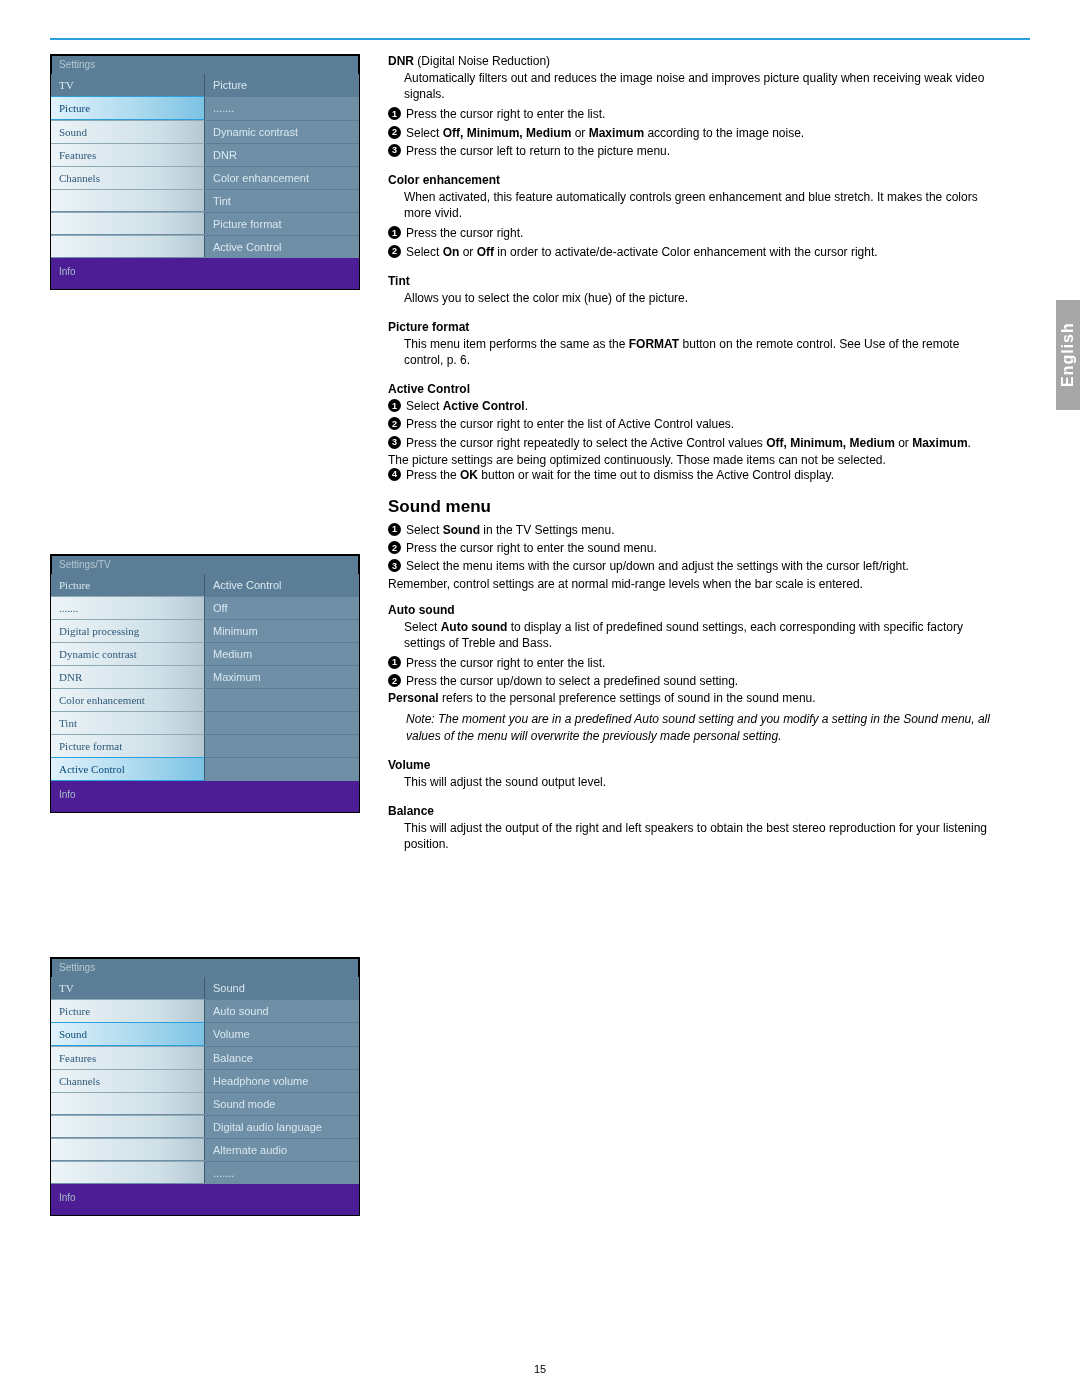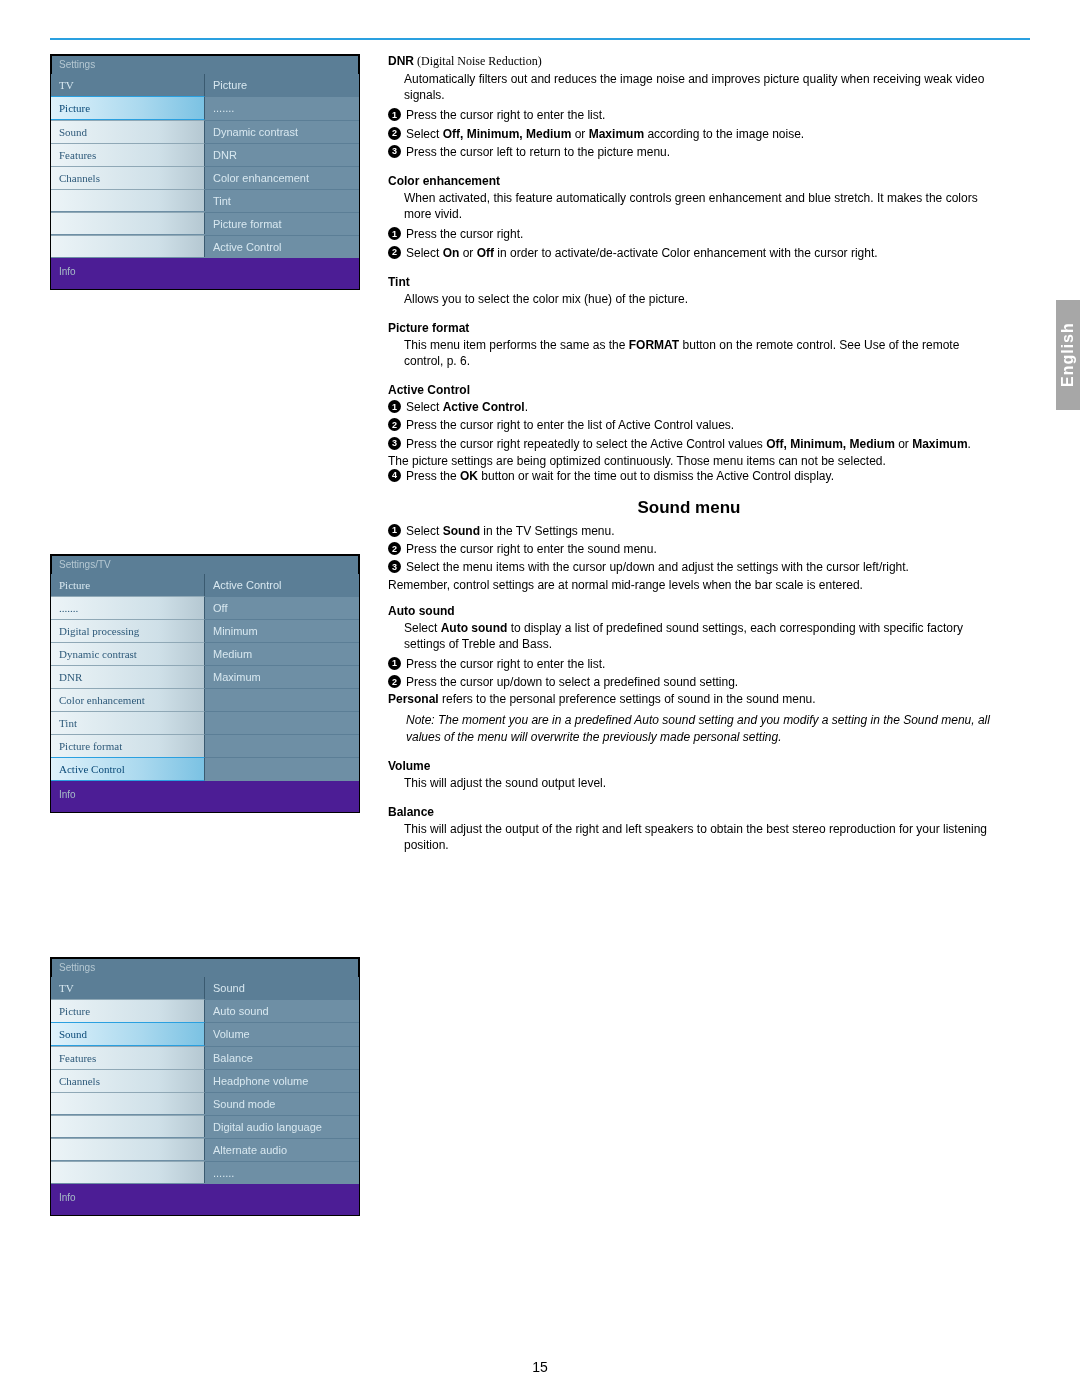--- a/index.html
+++ b/index.html
@@ -23,26 +23,26 @@
   .tv-menu .blank .col-l { height: 22px; }
   .tv-menu .col-l, .tv-menu .col-r { min-height: 22px; line-height: 14px; }
 
   .right-col .feature { margin-bottom: 14px; }
   .right-col .feature .title { font-weight: bold; font-size: 12px; margin-bottom: 2px; }
   .right-col .feature .desc { margin-left: 16px; margin-bottom: 4px; font-size: 12px; line-height: 1.35; }
   .right-col .steps { margin-left: 0; }
   .right-col .step { display: flex; align-items: flex-start; margin-bottom: 2px; font-size: 12px; line-height: 1.35; }
   .right-col .step .bullet-num { background: #000; color: #fff; border-radius: 50%; width: 13px; height: 13px; display: inline-flex; align-items: center; justify-content: center; font-size: 9px; font-weight: bold; margin-right: 5px; flex: 0 0 13px; margin-top: 1px; }
   .right-col .step .step-text { flex: 1; }
-  .right-col h2.section { font-weight: bold; font-size: 17px; margin: 14px 0 5px 0; text-align: center; }
+  .right-col h2.section { font-weight: bold; font-size: 17px; margin: 14px 0 5px 0; }
   .note { font-style: italic; font-size: 12px; margin: 6px 0 4px 18px; line-height: 1.35; }
   b { font-weight: bold; }
 
   .lang-tab { position: absolute; right: 0; top: 300px; width: 24px; height: 110px; background: #a7a7a7; color: #fff; writing-mode: vertical-rl; transform: rotate(180deg); display: flex; align-items: center; justify-content: center; font-size: 16px; font-weight: bold; letter-spacing: 1px; border-radius: 0 0 0 0; }
-  .page-num { position: absolute; bottom: 22px; left: 0; right: 0; text-align: center; font-size: 14px; }
+  .page-num { position: absolute; bottom: 22px; left: 0; right: 0; text-align: center; font-size: 11px; }
 
   .spacer-1 { height: 360px; }
   .spacer-3 { height: 20px; }
 </style>
 </head>
 <body>
 
 <div class="page">
   <div class="top-rule"></div>
 
@@ -179,21 +179,21 @@
             </div>
         </div>
         <div class="info">Info</div>
       </div>
 
     </div>
 
     <div class="right-col">
 
       <div class="feature">
-        <div class="title"><b>DNR</b><span style="font-weight:normal;font-family:Liberation Serif, serif;"> (Digital Noise Reduction)</span></div>
+        <div class="title"><b>DNR</b><span style="font-weight:normal;"> (Digital Noise Reduction)</span></div>
         <div class="desc">Automatically filters out and reduces the image noise and improves picture quality when receiving weak video signals.</div>
         <div class="steps">
           <div class="step">
               <span class="bullet-num">1</span>
               <span class="step-text">Press the cursor right to enter the list.</span>
             </div>
           <div class="step">
               <span class="bullet-num">2</span>
               <span class="step-text">Select <b>Off, Minimum, Medium</b> or <b>Maximum</b> according to the image noise.</span>
             </div>
@@ -238,21 +238,21 @@
             </div>
           <div class="step">
               <span class="bullet-num">2</span>
               <span class="step-text">Press the cursor right to enter the list of Active Control values.</span>
             </div>
           <div>
             <div class="step">
                 <span class="bullet-num">3</span>
                 <span class="step-text">Press the cursor right repeatedly to select the Active Control values <b>Off, Minimum, Medium</b> or <b>Maximum</b>.</span>
               </div>
-            <div class="step-extra">The picture settings are being optimized continuously. Those menu items can not be selected.</div>
+            <div class="step-extra">The picture settings are being optimized continuously. Those made items can not be selected.</div>
           </div>
           <div class="step">
               <span class="bullet-num">4</span>
               <span class="step-text">Press the <b>OK</b> button or wait for the time out to dismiss the Active Control display.</span>
             </div>
         </div>
       </div>
 
       <h2 class="section">Sound menu</h2>
       <div class="steps">

